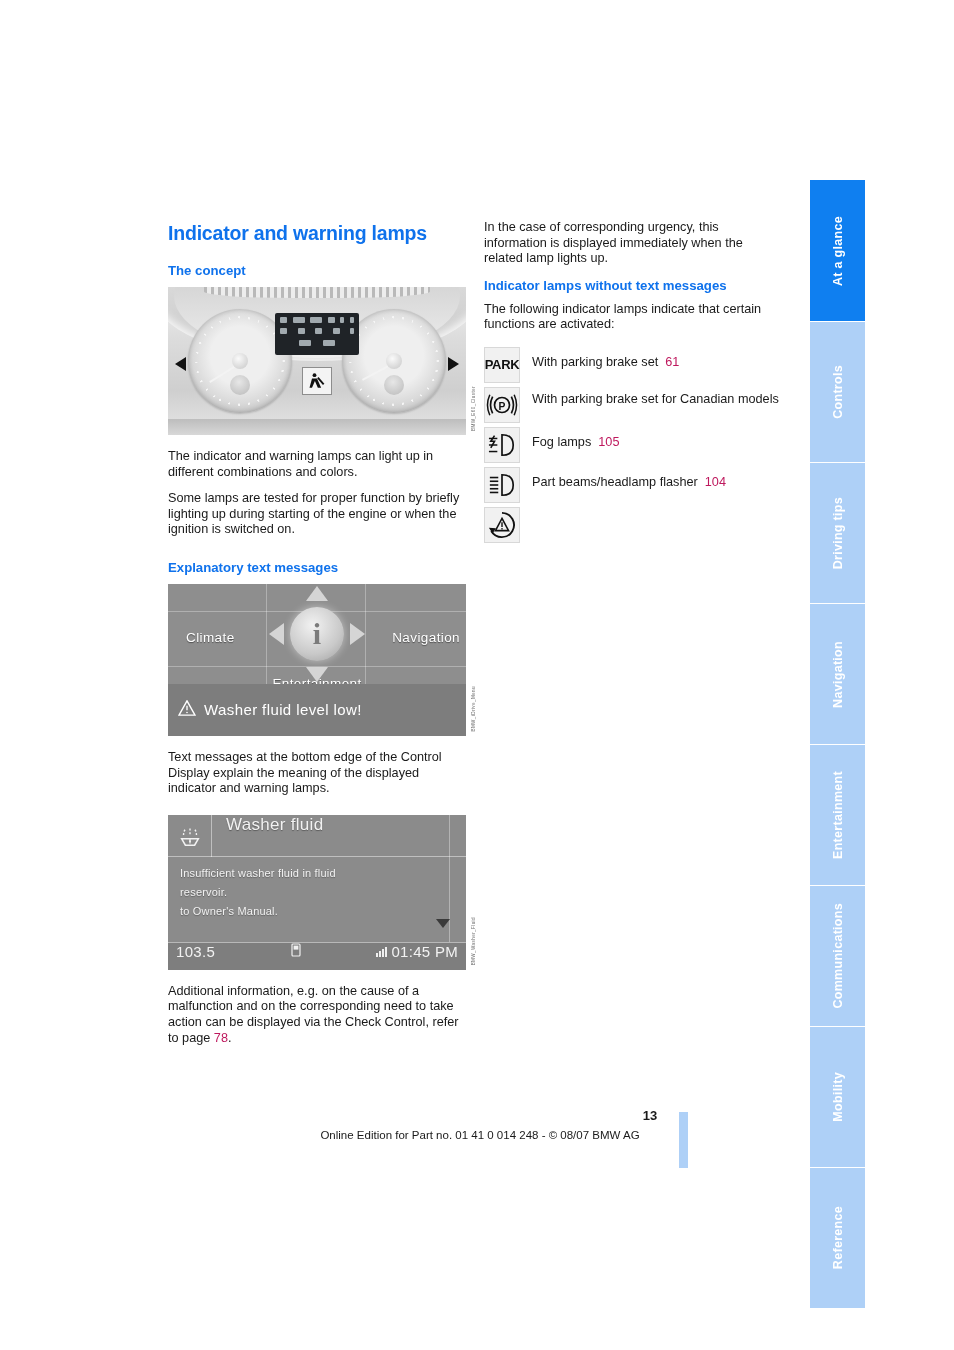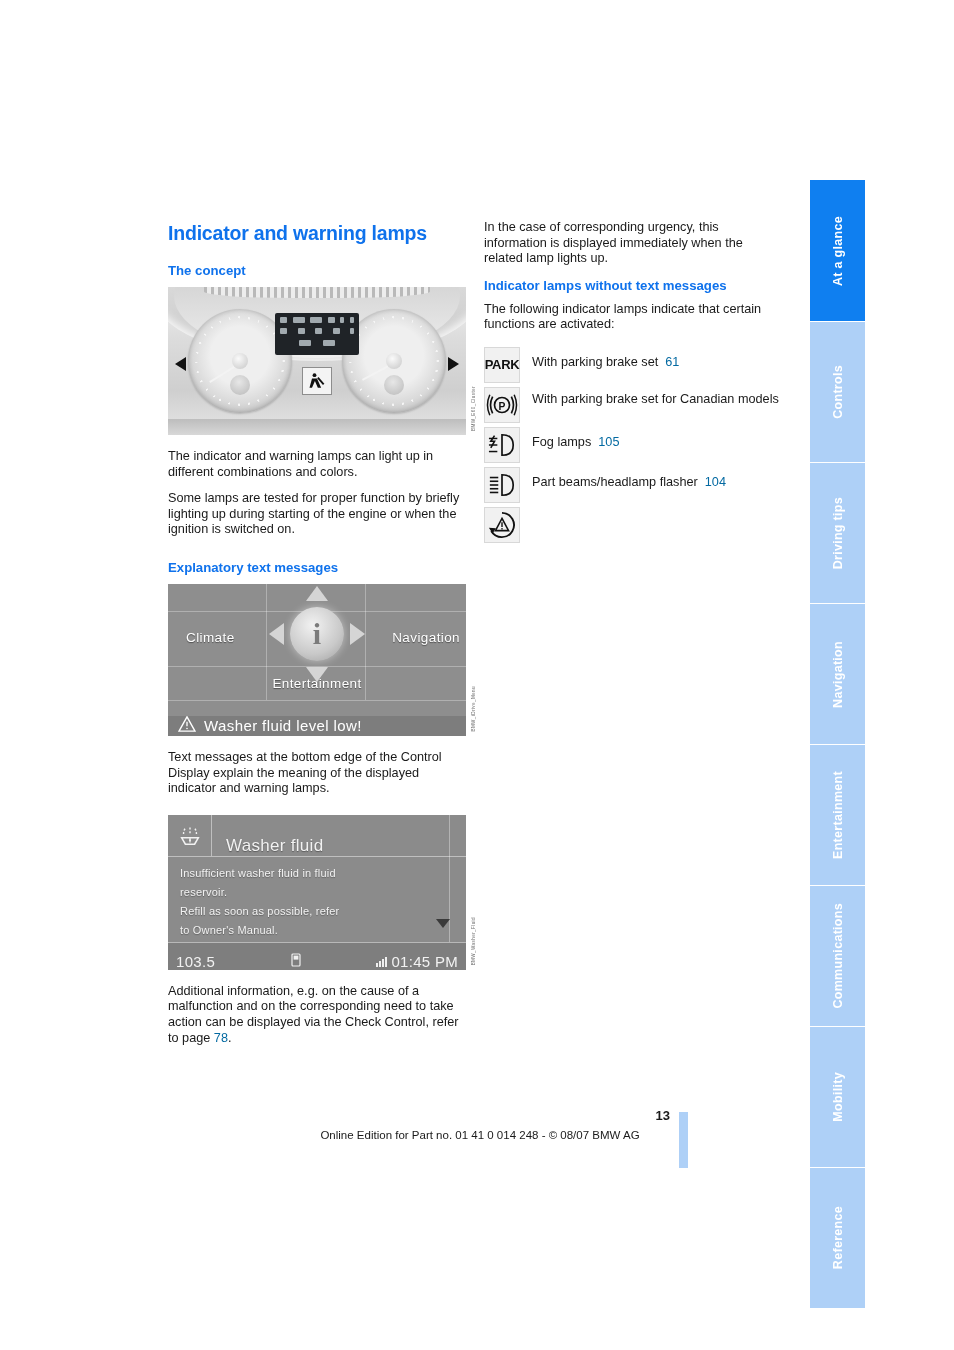--- a/index.html
+++ b/index.html
@@ -66,21 +66,21 @@
     margin: 0 0 9px 0;
   }
   h2.sub.spaced { margin-top: 22px; }
   p.body {
     font-size: 12.7px;
     line-height: 15.6px;
     color: #1a1a1a;
     margin: 0 0 11px 0;
   }
   p.body:last-child { margin-bottom: 0; }
-  .ref { color: #0369a1; }
+  .ref { color: #be185d; }
 
   
   .figure { position: relative; margin: 0 0 14px 0; }
   .fig-credit {
     position: absolute;
     right: -10px;
     bottom: 4px;
     font-size: 4.6px;
     color: #6f6f6f;
     writing-mode: vertical-rl;
@@ -245,41 +245,41 @@
     position: absolute;
     width: 0; height: 0;
     opacity: .85;
   }
   .idrive .rose .chev.up    { left: 50%; top: 0;    margin-left: -11px; border-left: 11px solid transparent; border-right: 11px solid transparent; border-bottom: 15px solid #e2e2e2; }
   .idrive .rose .chev.down  { left: 50%; bottom: 0; margin-left: -11px; border-left: 11px solid transparent; border-right: 11px solid transparent; border-top: 15px solid #e2e2e2; }
   .idrive .rose .chev.left  { top: 50%; left: 0;    margin-top: -11px; border-top: 11px solid transparent; border-bottom: 11px solid transparent; border-right: 15px solid #e2e2e2; }
   .idrive .rose .chev.right { top: 50%; right: 0;   margin-top: -11px; border-top: 11px solid transparent; border-bottom: 11px solid transparent; border-left: 15px solid #e2e2e2; }
   .idrive .statusbar {
     position: absolute; left: 0; right: 0; bottom: 0;
-    height: 20px;
+    height: 52px;
     background: #7d7d7d;
     display: flex; align-items: center; gap: 8px;
     padding-left: 10px;
     font-size: 15px;
     letter-spacing: .4px;
   }
 
   
   .wfluid {
     width: 298px;
     height: 155px;
     background: #8b8b8b;
     position: relative;
     overflow: hidden;
     color: #f2f2f2;
   }
   .wfluid .titlebar {
     position: relative;
     height: 42px;
-    display: flex; align-items: flex-end;
+    display: flex; align-items: flex-start;
     border-bottom: 1px solid rgba(255,255,255,.45);
   }
   .wfluid .icon-cell {
     width: 44px; height: 42px;
     display: flex; align-items: center; justify-content: center;
     border-right: 1px solid rgba(255,255,255,.45);
   }
   .wfluid .title {
     padding-left: 14px;
     font-size: 17px;
@@ -298,21 +298,21 @@
     width: 0; height: 0;
     border-left: 7px solid transparent;
     border-right: 7px solid transparent;
     border-top: 9px solid #3a3a3a;
   }
   .wfluid .bottombar {
     position: absolute; left: 0; right: 0; bottom: 0;
     height: 28px;
     background: #7e7e7e;
     border-top: 1px solid rgba(255,255,255,.45);
-    display: flex; align-items: flex-end;
+    display: flex; align-items: flex-start;
     font-size: 15px;
     padding: 0 8px;
     letter-spacing: .3px;
   }
   .wfluid .bb-left  { flex: 0 0 auto; }
   .wfluid .bb-mid   { flex: 1 1 auto; text-align: center; font-size: 12px; }
   .wfluid .bb-right { flex: 0 0 auto; display: flex; align-items: center; gap: 4px; }
   .wfluid .bars {
     display: inline-flex; align-items: flex-end; gap: 1px; height: 12px;
   }
@@ -362,21 +362,21 @@
     width: 380px;
     text-align: center;
     font-size: 11.5px;
     color: #1a1a1a;
   }
   .pageno {
     position: absolute;
     left: 630px;
     top: 1108px;
     width: 40px;
-    text-align: right;
+    text-align: center;
     font-size: 13px;
     font-weight: bold;
     color: #1a1a1a;
   }
   .page-marker {
     position: absolute;
     left: 679px;
     top: 1112px;
     width: 9px;
     height: 56px;
@@ -557,21 +557,20 @@
               <path d="M7 12 Q7 7 10 5" fill="none" stroke="#f2f2f2" stroke-width="1.5" stroke-dasharray="2 2"></path>
               <path d="M14 11 Q14 6 14 4" fill="none" stroke="#f2f2f2" stroke-width="1.5" stroke-dasharray="2 2"></path>
               <path d="M21 12 Q21 7 18 5" fill="none" stroke="#f2f2f2" stroke-width="1.5" stroke-dasharray="2 2"></path>
             </svg>
           </span>
           <span class="title">Washer fluid</span>
         </div>
         <div class="msg">
           <div>Insufficient washer fluid in fluid</div>
           <div>reservoir.</div>
-          <div>Refill as soon as possible, refer</div>
           <div>to Owner's Manual.</div>
         </div>
         <div class="side-edge"></div>
         <div class="scroll-arrow"></div>
         <div class="bottombar">
           <span class="bb-left">103.5</span>
           <span class="bb-mid">
             <svg width="10" height="14" viewBox="0 0 10 14" aria-hidden="true">
               <rect x="1" y="1" width="8" height="12" rx="1" fill="none" stroke="#f0f0f0" stroke-width="1.2"></rect>
               <rect x="2.6" y="2.6" width="4.8" height="4" fill="#f0f0f0"></rect>

